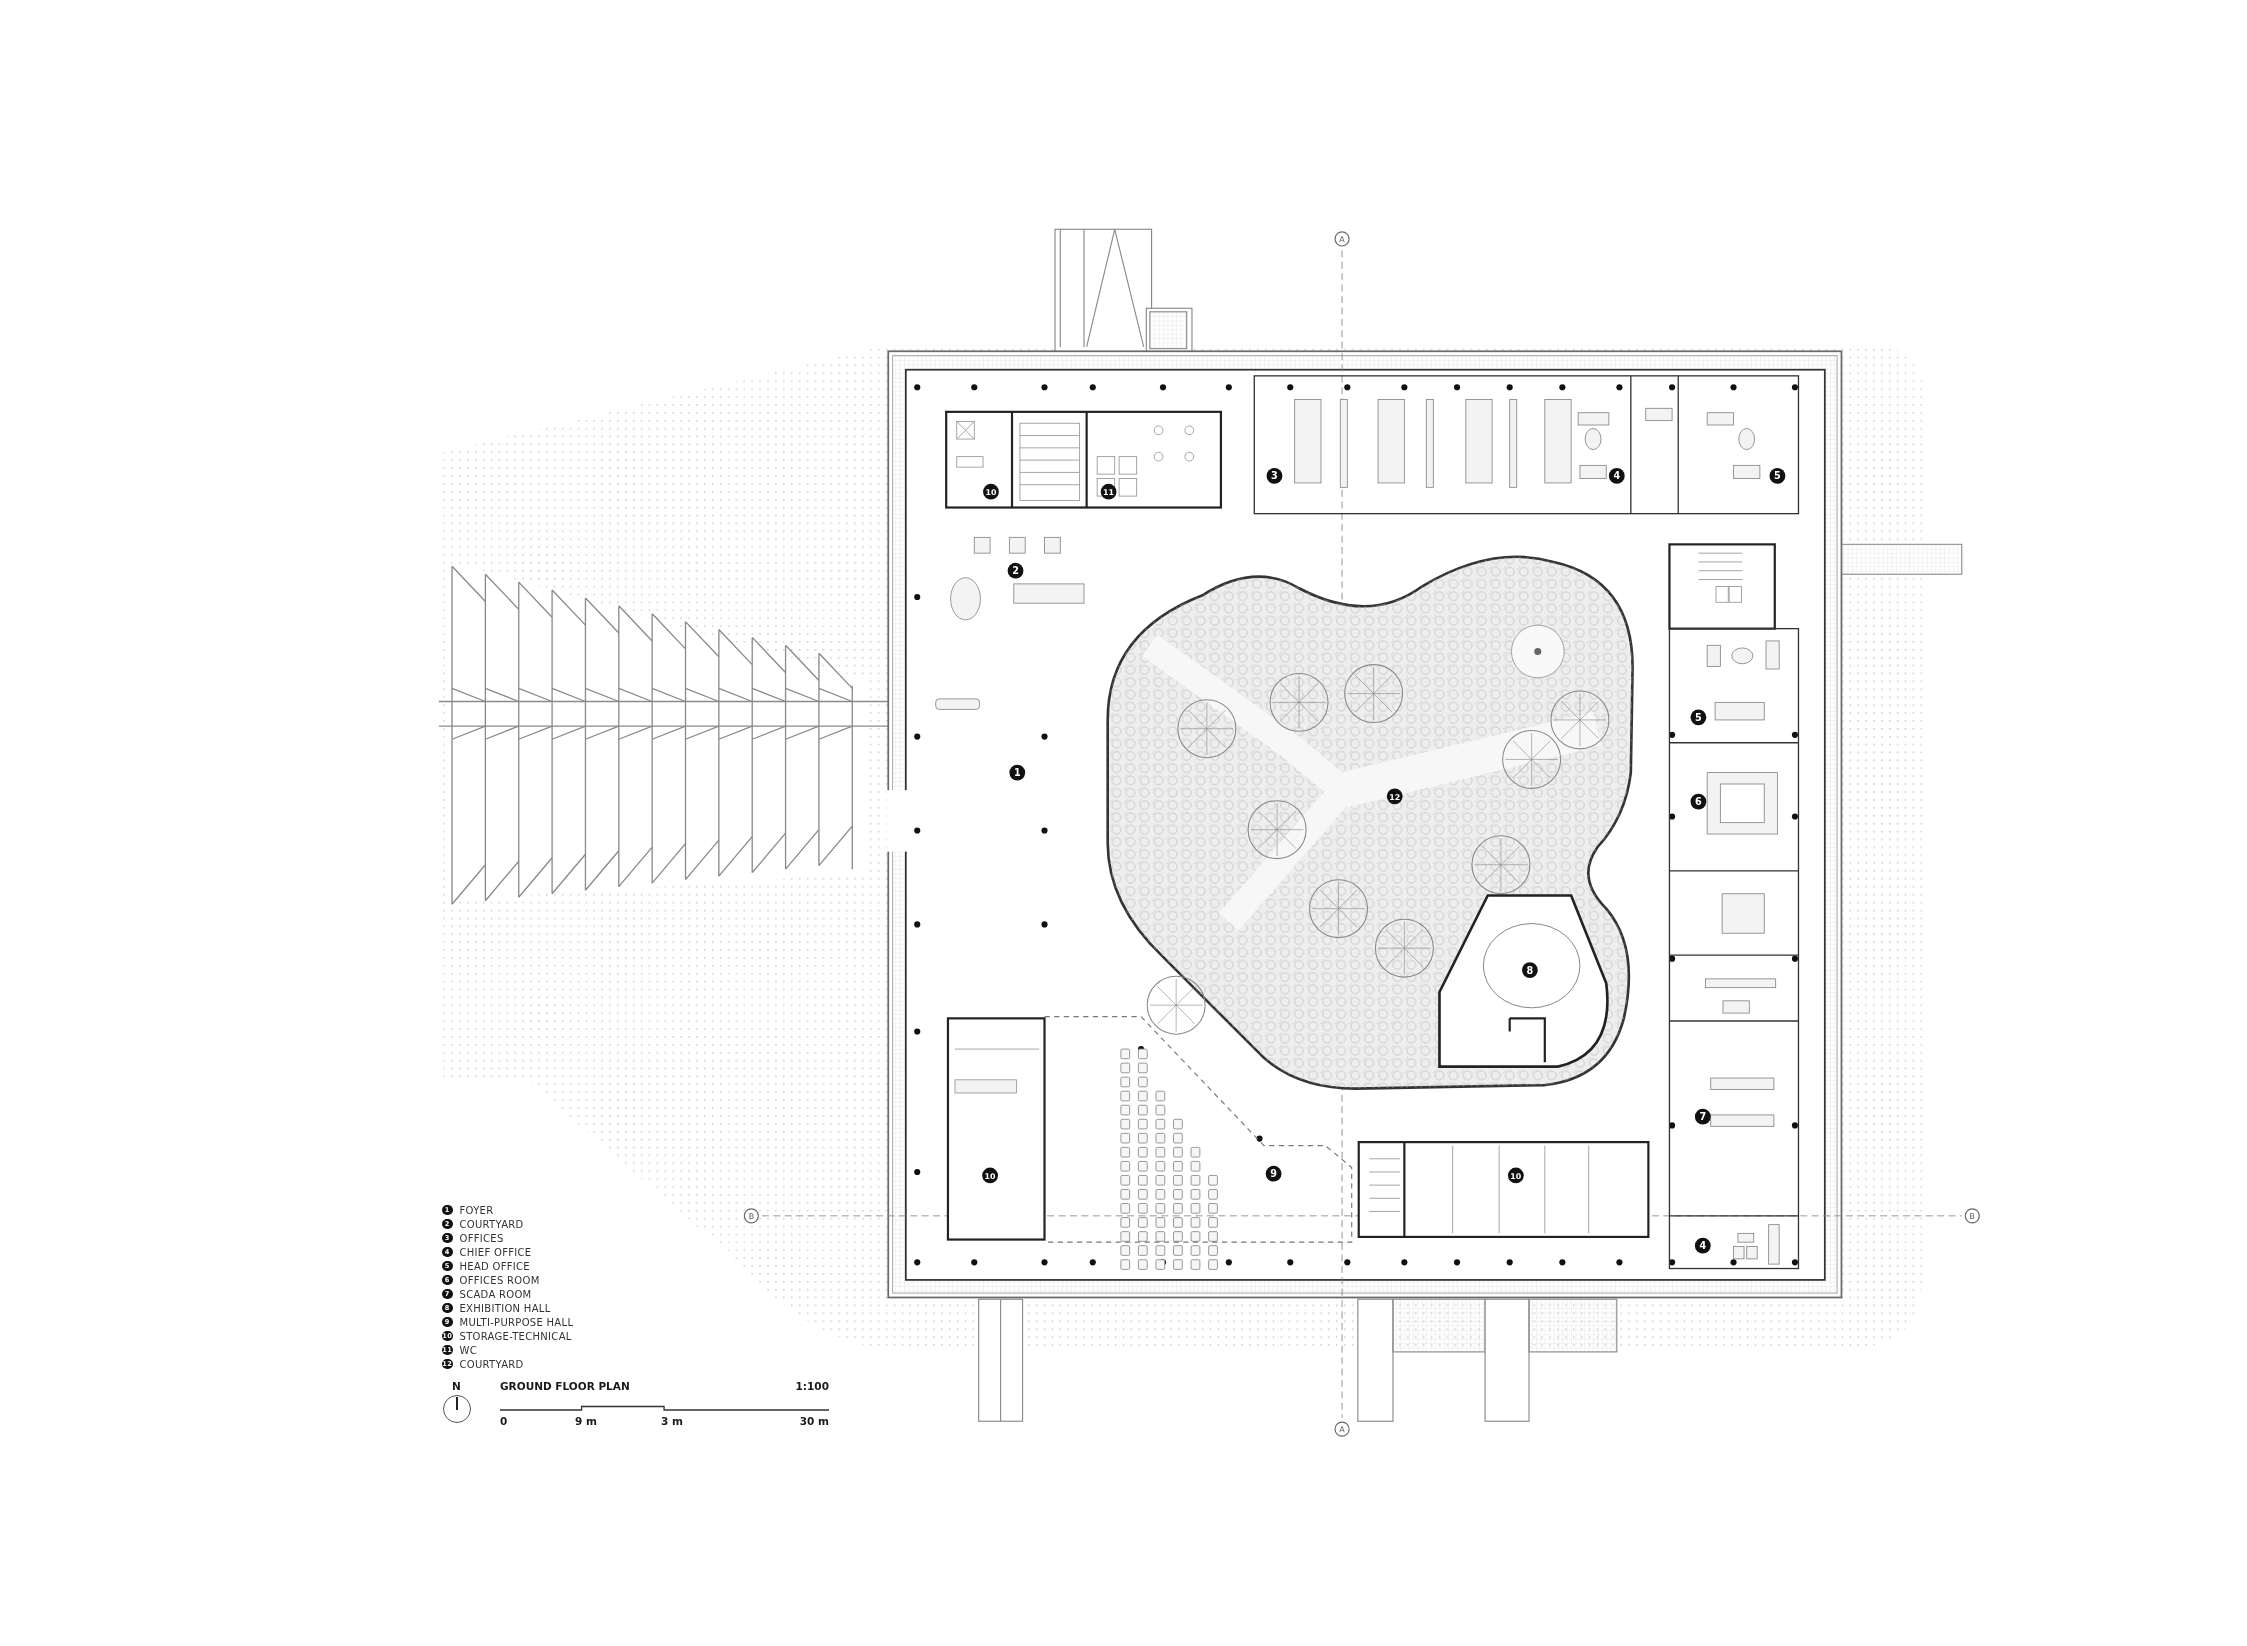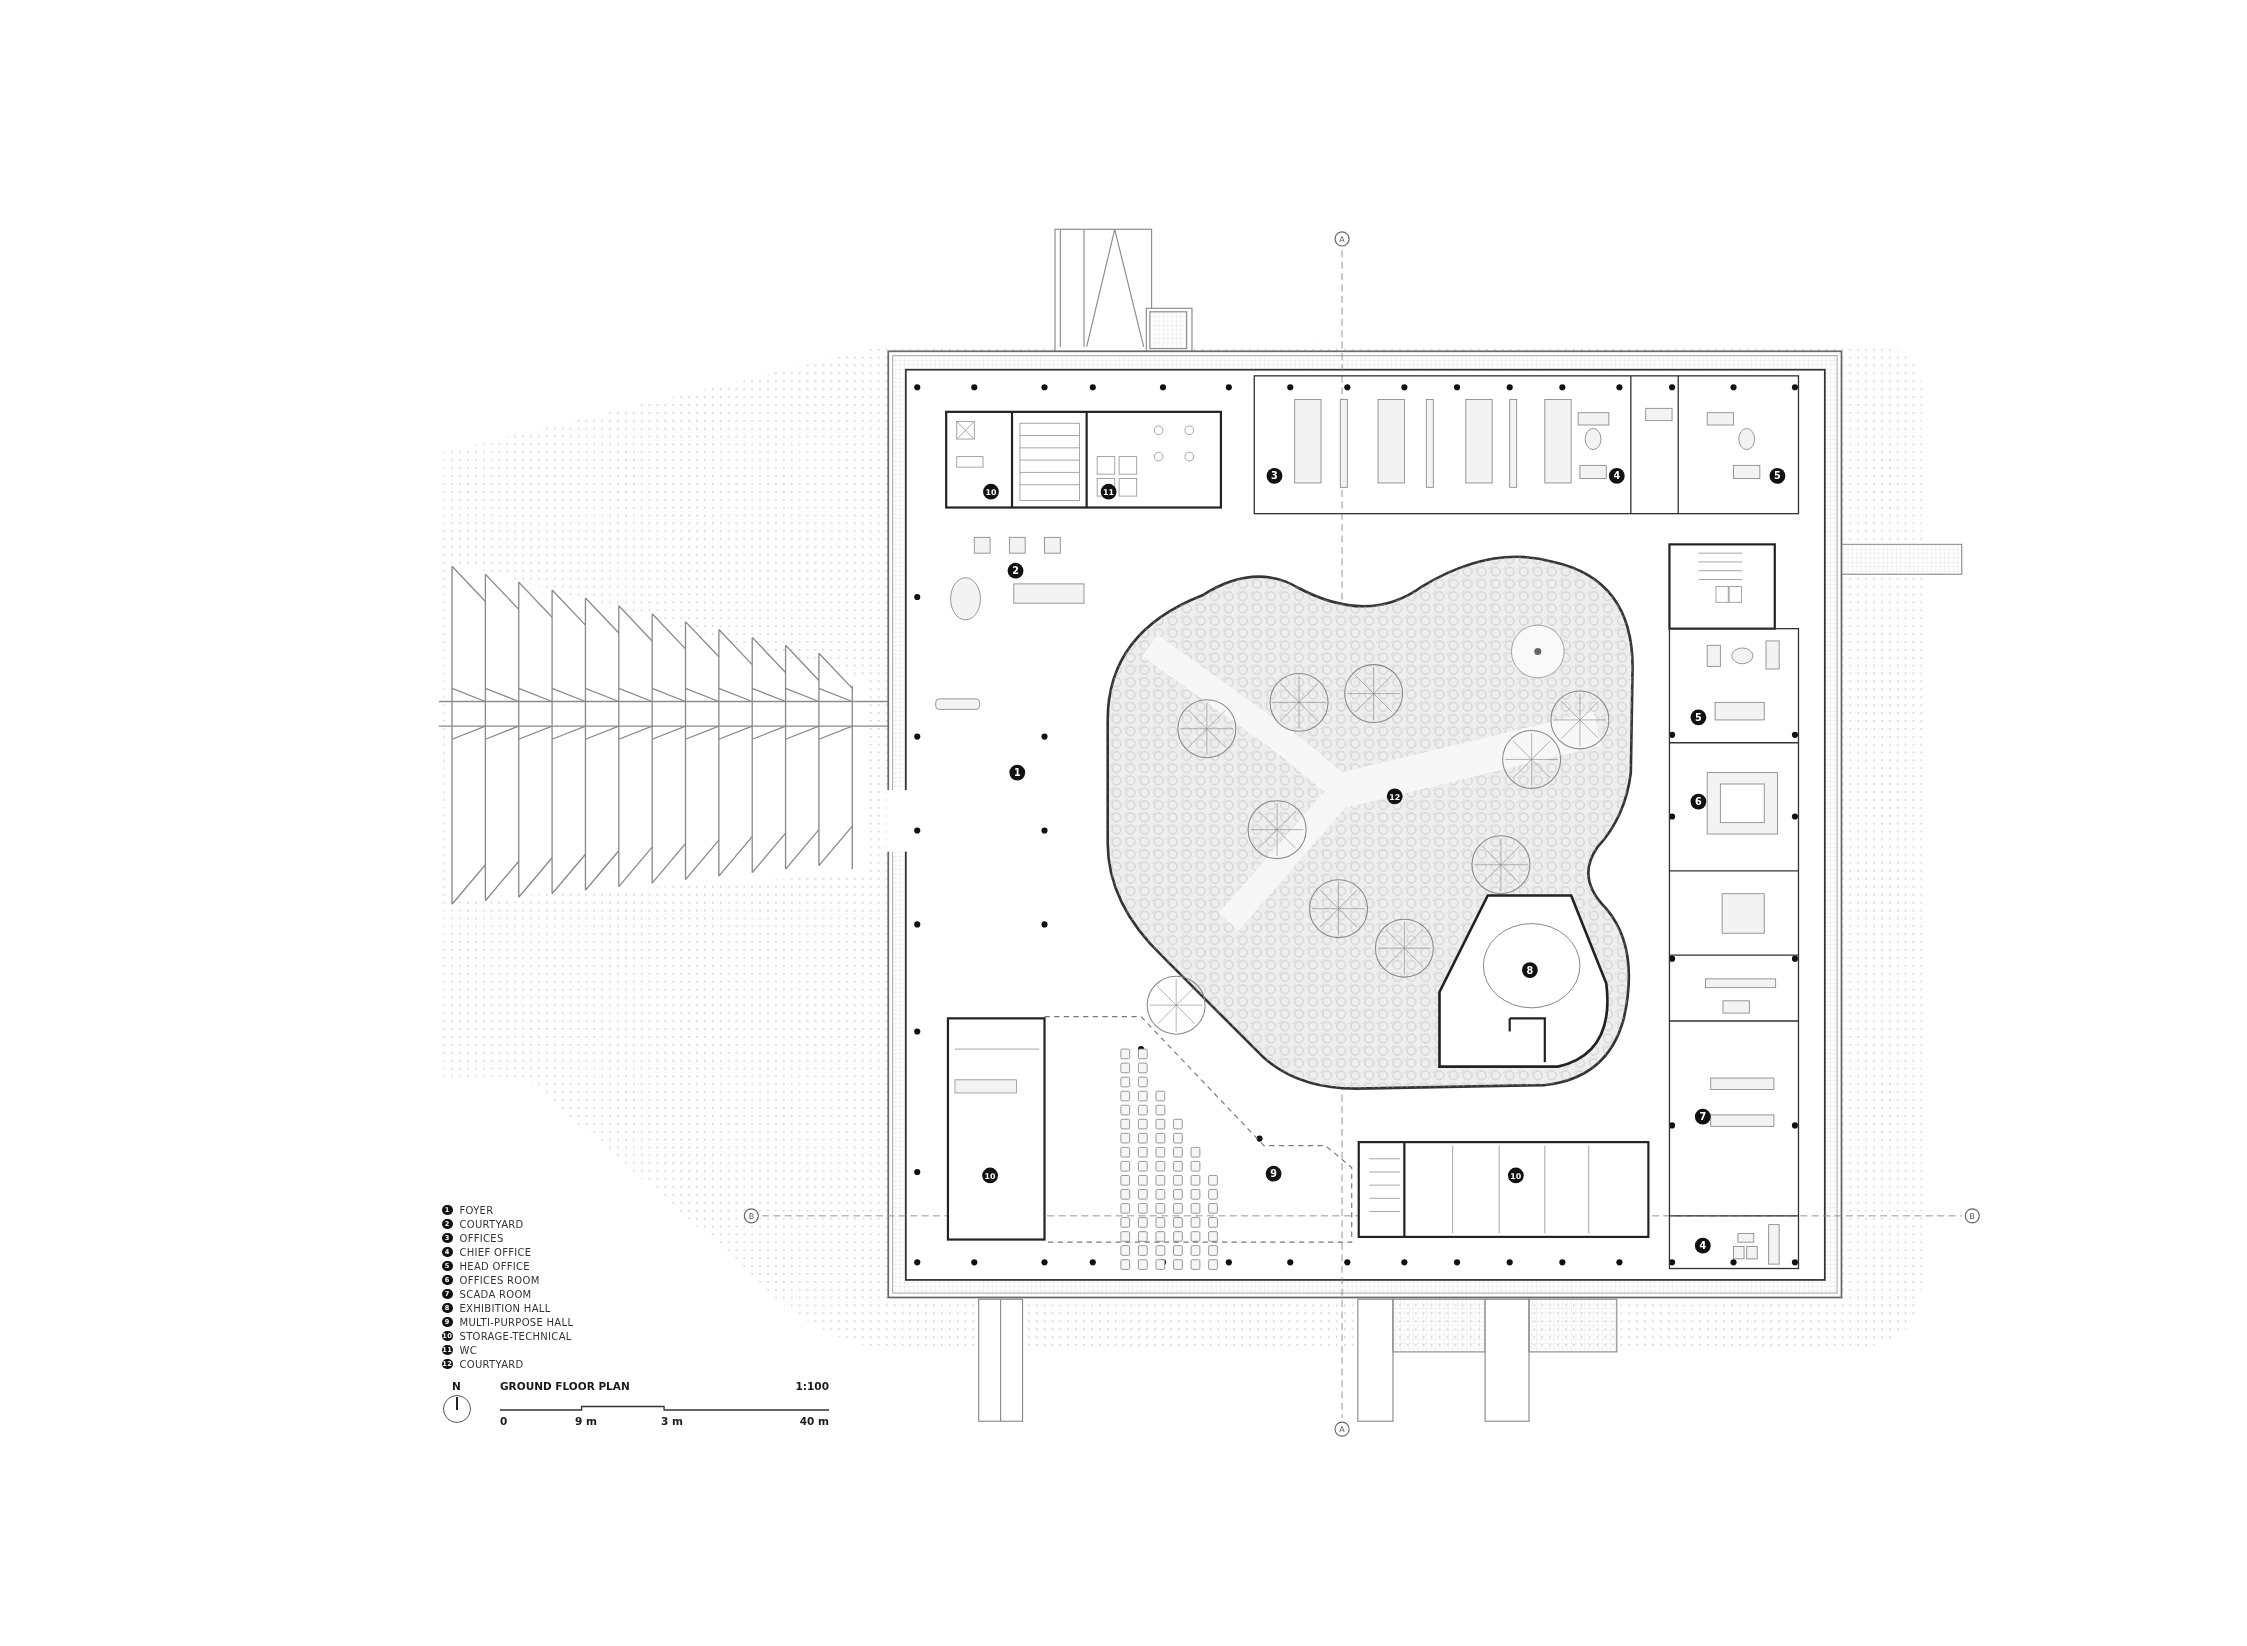--- a/index.html
+++ b/index.html
@@ -611,16 +611,16 @@
     <span>GROUND FLOOR PLAN</span>
     <span>1:100</span>
   </div>
   <svg class="scalebar" viewBox="0 0 375 10" width="329" height="8.8">
     <path d="M0 8 L93 8 L93 4 L187 4 L187 8 L375 8" fill="none" stroke="#333" stroke-width="1.5"></path>
   </svg>
   <div class="scale-labels">
     <span style="left:0">0</span>
     <span style="left:75px">9 m</span>
     <span style="left:161px">3 m</span>
-    <span style="right:0">40 m</span>
+    <span style="right:0">30 m</span>
   </div>
 </div>
 
 
 </body></html>

